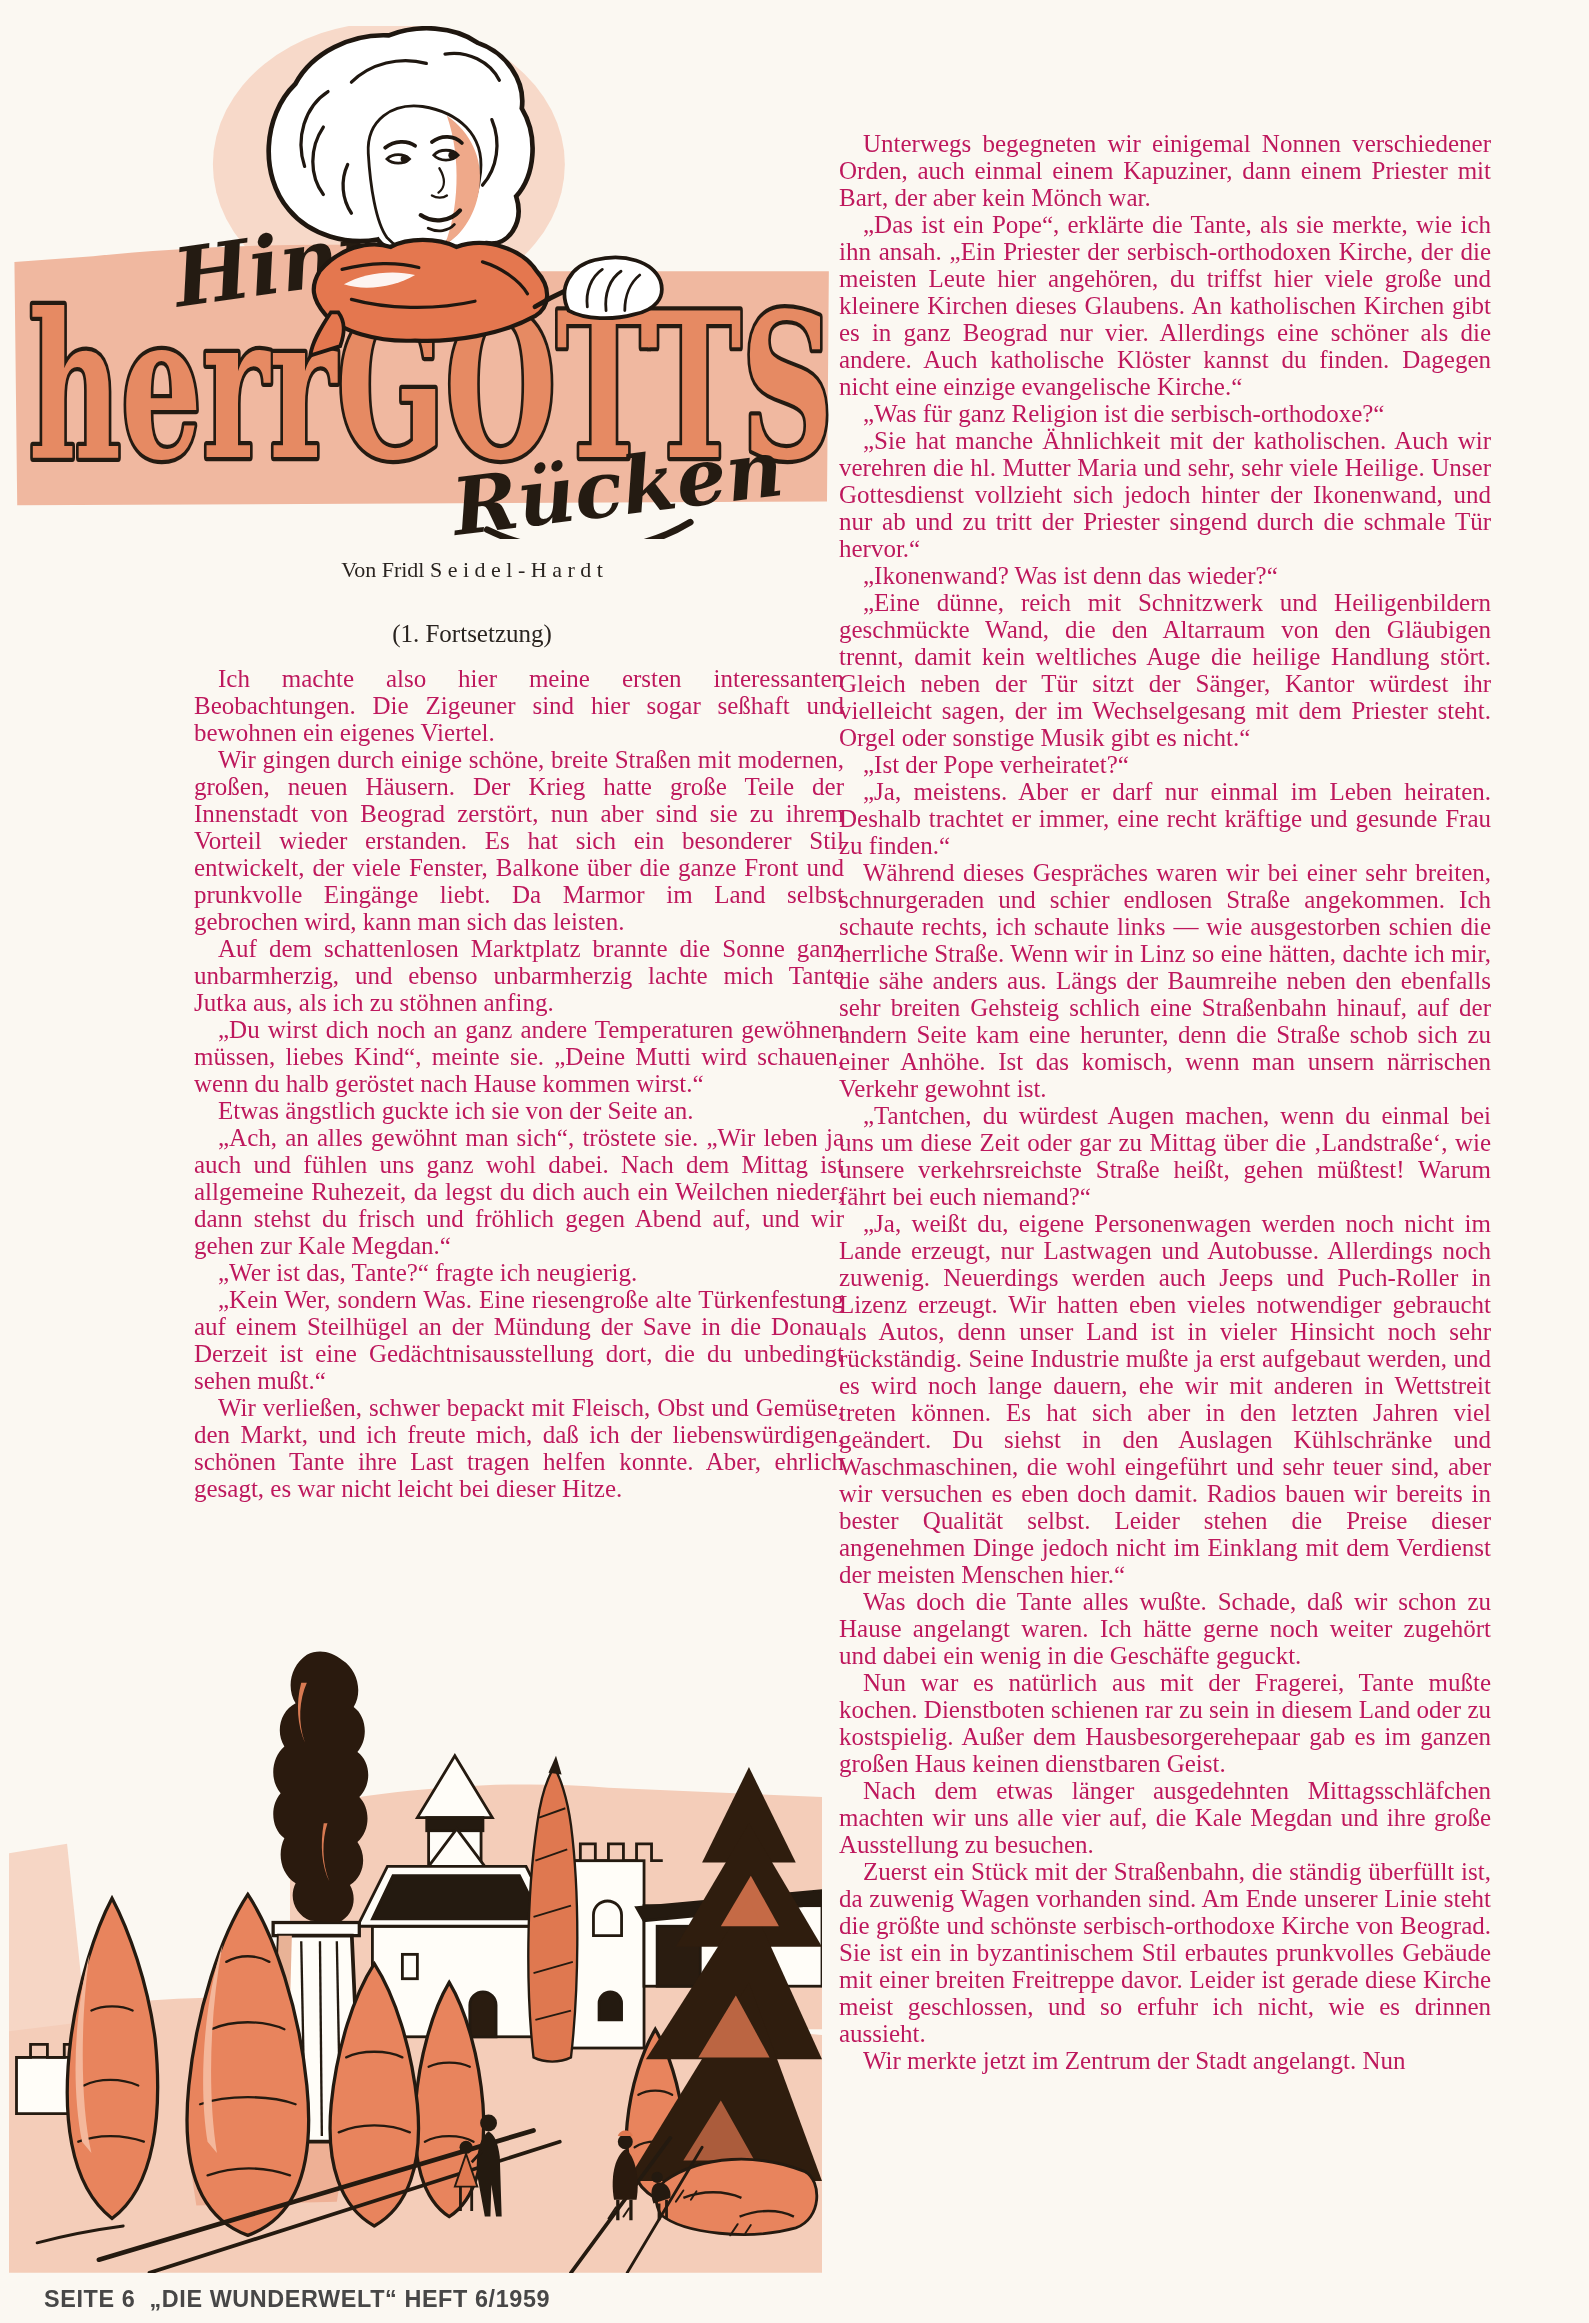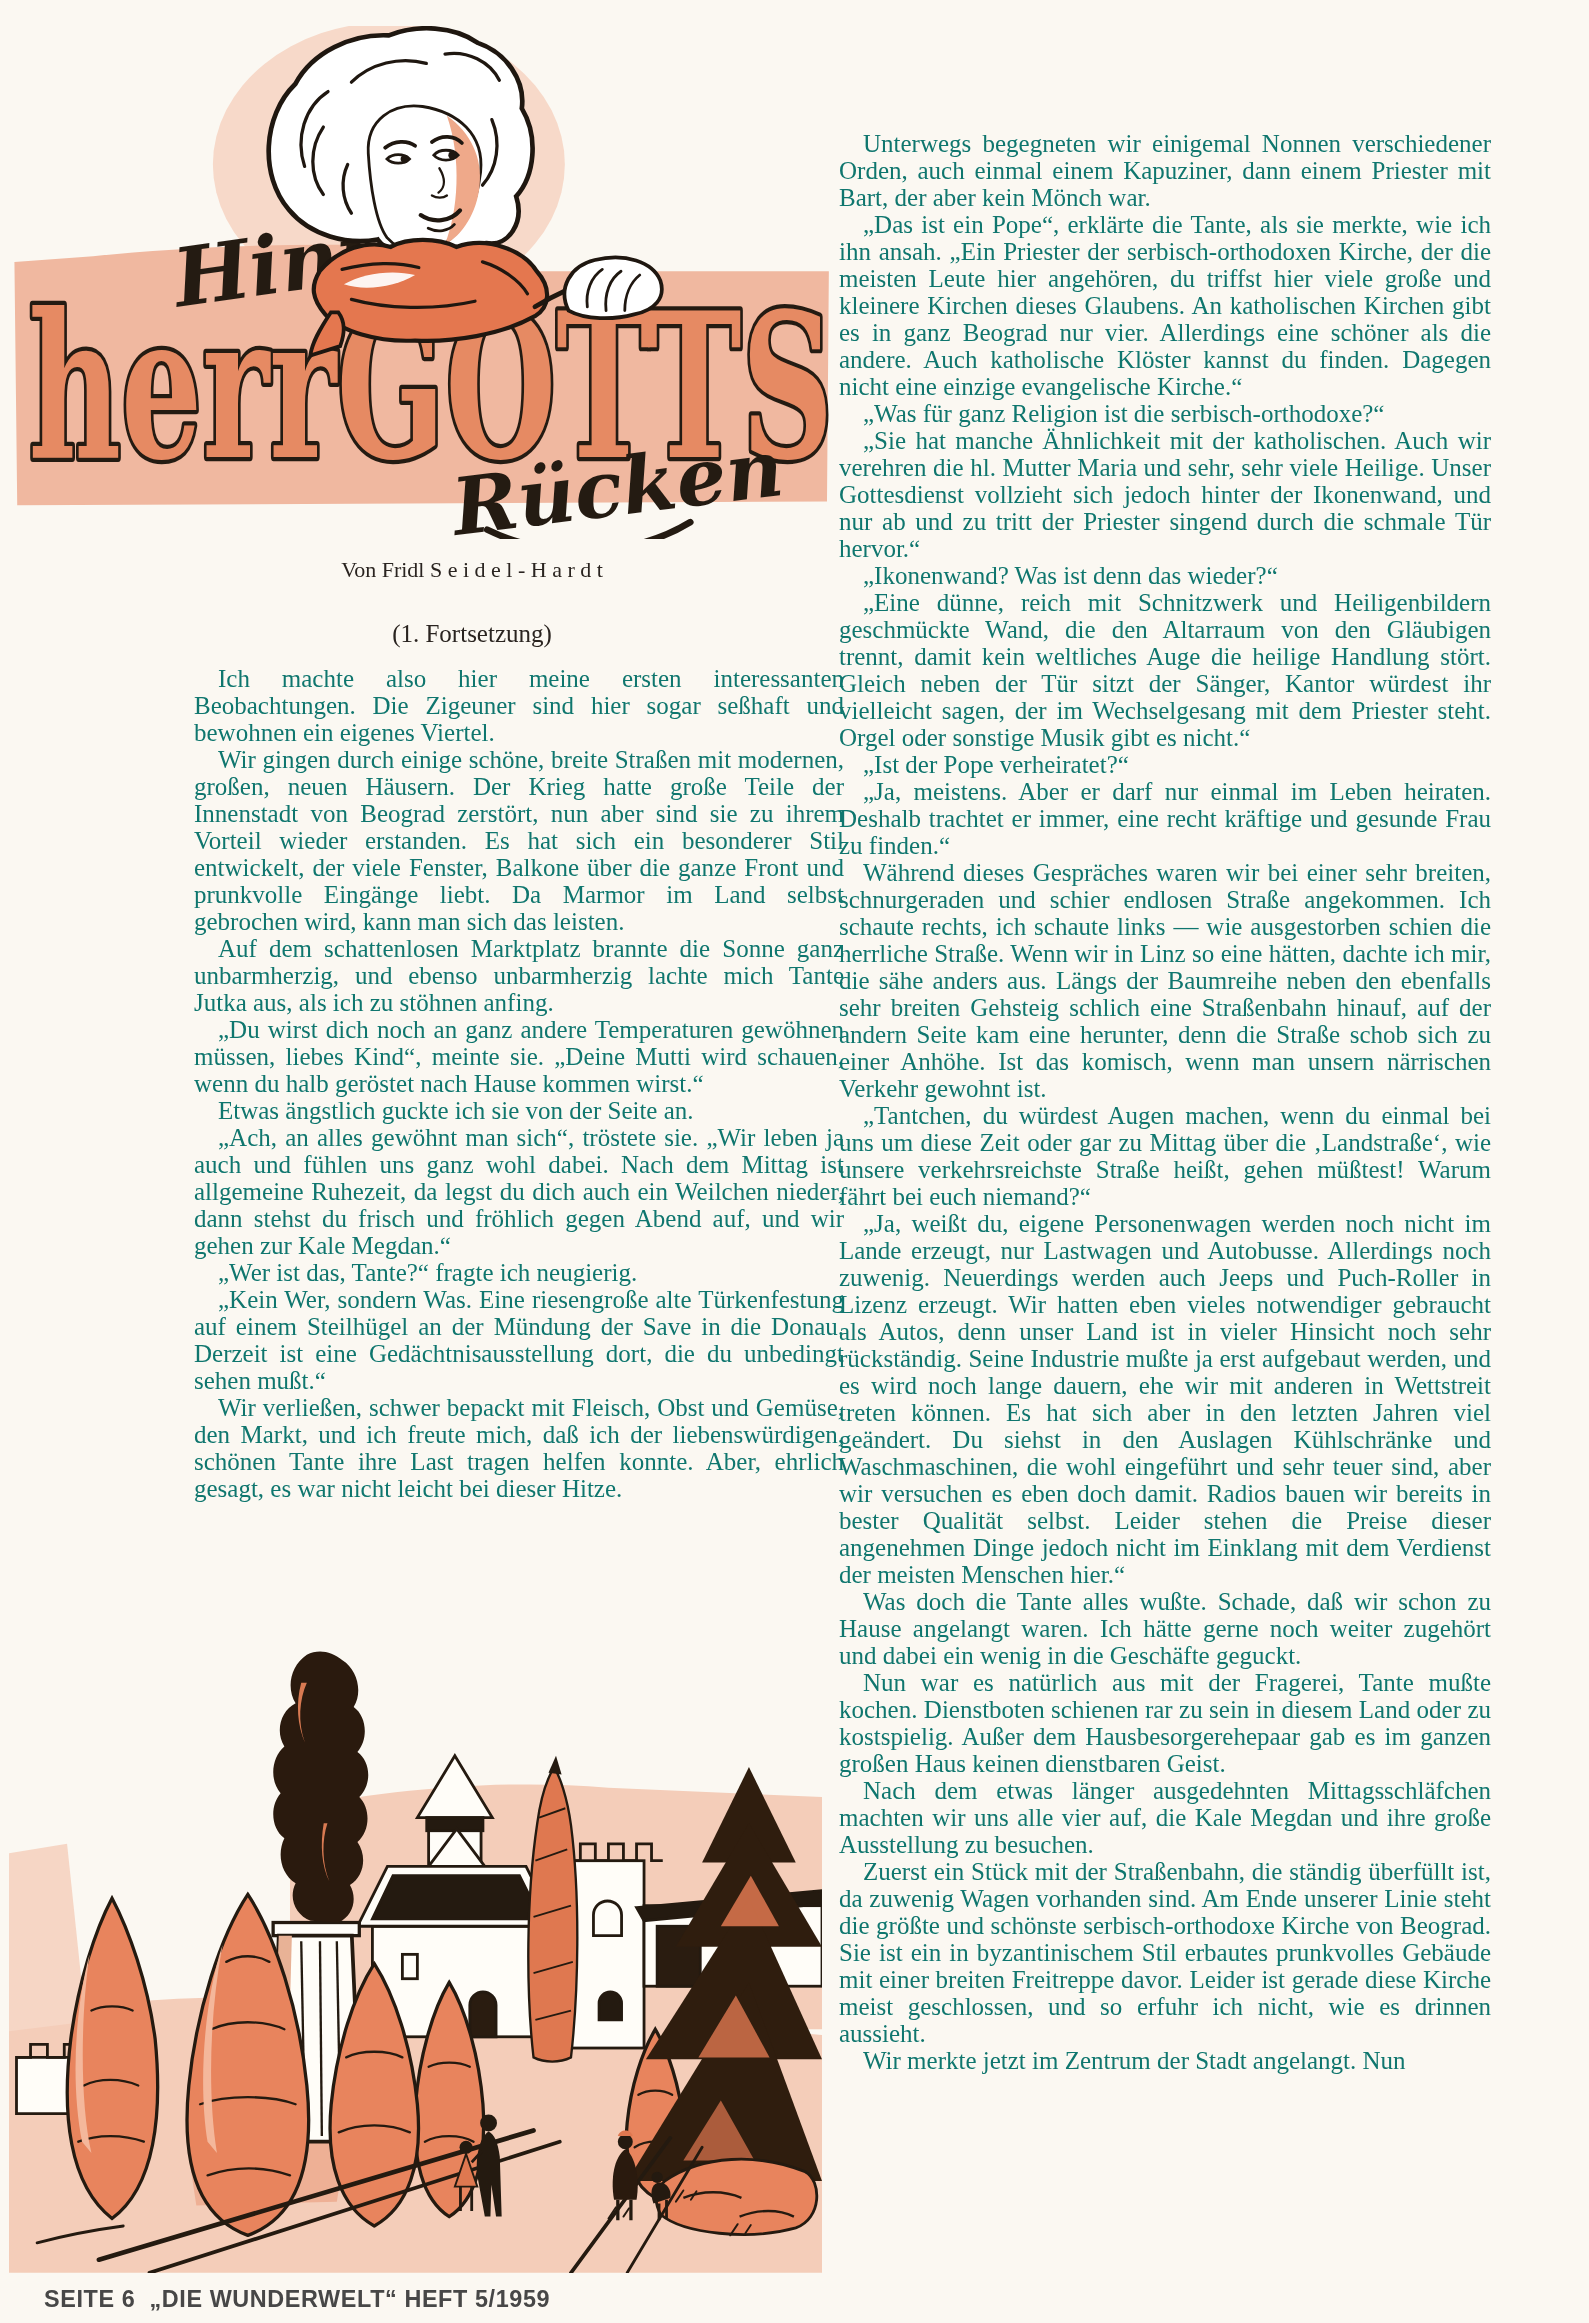--- a/index.html
+++ b/index.html
@@ -14,21 +14,21 @@
   .byline {
     position:absolute; left:147px; top:557px; width:650px;
     text-align:center; font-size:22px; color:#2a2420;
   }
   .continuation {
     position:absolute; left:147px; top:620px; width:650px;
     text-align:center; font-size:25px; color:#2a2420;
   }
   .column {
     position:absolute; text-align:justify;
-    font-size:25px; line-height:27px; color:#0f766e;
+    font-size:25px; line-height:27px; color:#be185d;
     overflow:hidden;
   }
   .column p { margin:0; text-indent:24px; }
   #col-left  { left:147px; top:665px; width:650px; height:937px;margin-left:47px; }
   #col-right { left:839px; top:130px; width:652px; height:2106px; }
   .footer {
     position:absolute; left:44px; top:2286px;
     font-family:"Liberation Sans","DejaVu Sans",sans-serif;
     font-weight:700; font-size:23.4px; color:#474747;
     letter-spacing:0.6px; white-space:pre;
@@ -273,16 +273,16 @@
         <path d="M650 554 C652 546 664 546 666 554 Z" fill="#df7850"></path>
         <path d="M658 568 C646 576 642 600 646 622 L670 622 C674 598 668 574 658 568 Z" fill="#2a1a0e"></path>
         <path d="M650 622 L650 644 M664 622 L664 644" stroke="#241a10" stroke-width="3.5"></path>
         <circle cx="692" cy="598" r="6" fill="#241a10"></circle>
         <path d="M692 604 C700 602 708 610 706 620 L688 626 C684 614 686 606 692 604 Z" fill="#241a10"></path>
         <path d="M694 626 L694 644 M702 622 L702 642" stroke="#241a10" stroke-width="3"></path>
       </g>
     </svg>
   </div>
 
-  <div class="footer">SEITE 6  „DIE WUNDERWELT“ HEFT 5/1959</div>
+  <div class="footer">SEITE 6  „DIE WUNDERWELT“ HEFT 6/1959</div>
 
 </div>
 
 
 </body></html>

